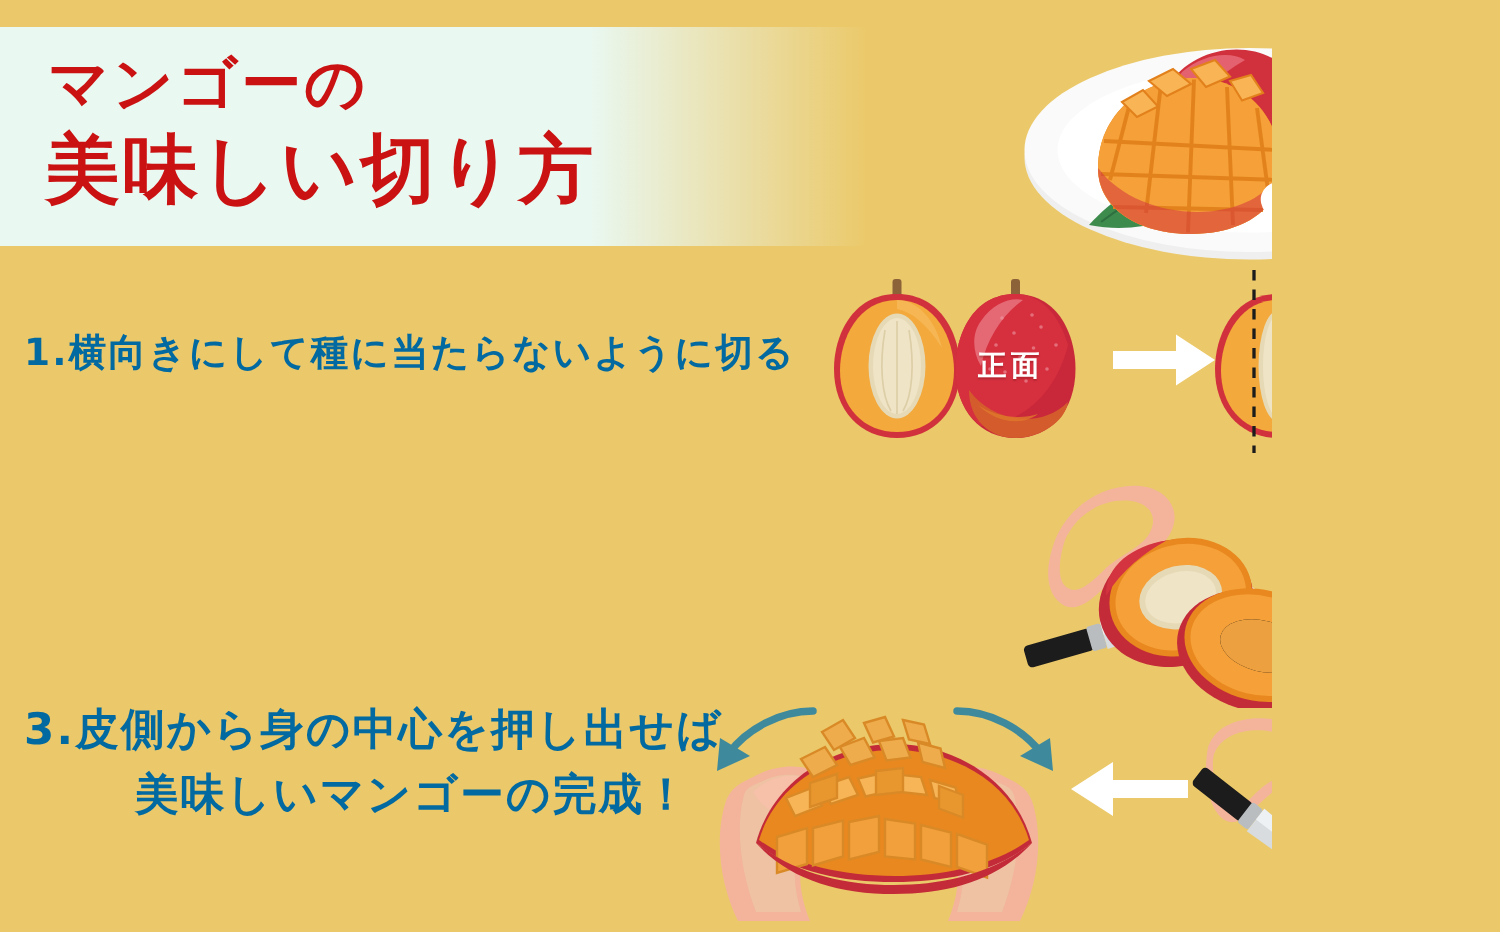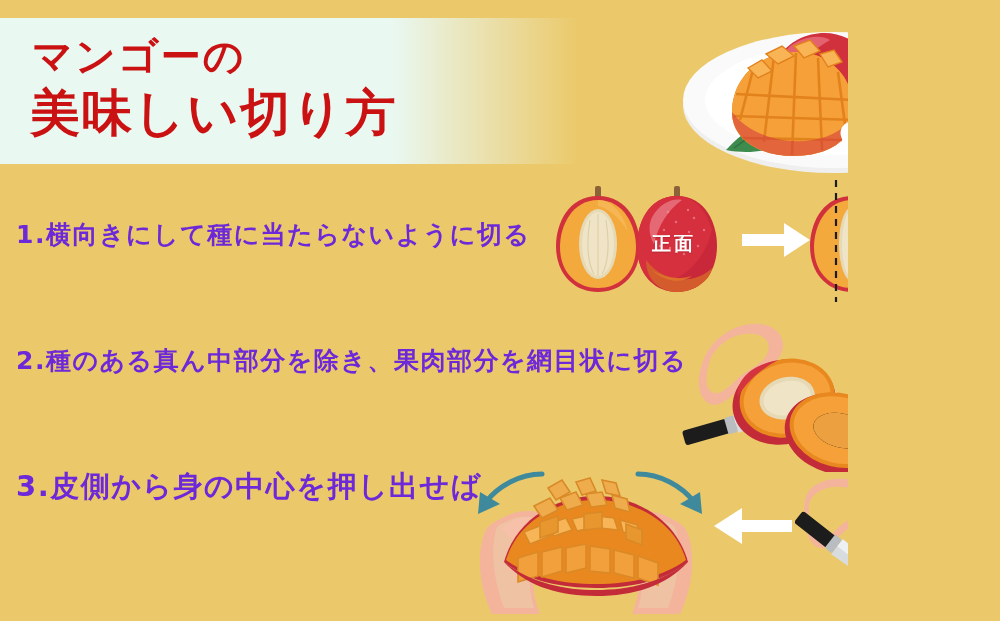--- a/index.html
+++ b/index.html
@@ -23,21 +23,21 @@
     font-weight:700;
     letter-spacing:2px;
     white-space:nowrap;
   }
   .title-1{font-size:40px;line-height:52px;padding-left:2px;}
   .title-2{font-size:50px;line-height:62px;}
 
   
   .step{
     position:absolute;
-    color:#6d28d9;
+    color:#0369a1;
     font-family:"DejaVu Sans","Liberation Sans",sans-serif;
     font-weight:700;
     letter-spacing:1.5px;
     white-space:nowrap;
   }
   .step-1{left:16px;top:218px;font-size:25px;}
   .step-2{left:16px;top:344px;font-size:25px;}
   .step-3{left:16px;top:465px;font-size:29px;line-height:43px;}
   .step-3 .l2{display:block;padding-left:74px;}
 
@@ -192,21 +192,20 @@
       <circle cx="62" cy="60" r="1.2"></circle>
         <circle cx="35" cy="62" r="1.2"></circle>
         <circle cx="49" cy="68" r="1.2"></circle>
       <circle cx="25" cy="60" r="1.2"></circle>
         <circle cx="59" cy="32" r="1.2"></circle>
         <circle cx="45" cy="52" r="1.2"></circle>
     </g>
   </svg>
   <div class="lbl" style="left:929px;top:238px;">横</div>
 
-  <div class="step step-2">2.種のある真ん中部分を除き、果肉部分を網目状に切る</div>
 
   <svg class="art" style="left:676px;top:312px;" width="250" height="160" viewBox="0 0 250 160" aria-hidden="true">
 
     <path d="M26 52 C34 26 60 10 84 12 C104 14 112 30 104 44 C96 58 78 62 66 74 C54 86 44 96 34 92 C22 86 20 70 26 52Z" fill="#F3B49B"></path>
     <path d="M34 48 C42 30 60 20 78 22 C92 24 96 34 90 44 C84 54 70 58 60 68 C50 78 42 84 36 80 C28 76 30 60 34 48Z" fill="#EBC96A"></path>
     <path d="M58 78 C66 70 78 64 88 62 C96 68 94 78 86 82 C76 88 64 86 58 78Z" fill="#F3B49B"></path>
 
     <g transform="rotate(-16 60 112)">
       <rect x="6" y="104" width="46" height="15" rx="3" fill="#1C1C1C"></rect>
       <rect x="50" y="103" width="10" height="17" rx="2" fill="#B9BDC0"></rect>
@@ -237,20 +236,21 @@
       <path d="M214 52 L202 60"></path>
     </g>
   </svg>
 
   <svg class="art" style="left:908px;top:410px;" width="54" height="72" viewBox="0 0 54 72" aria-hidden="true">
     <path d="M16 0 L38 0 L38 42 L52 42 L27 70 L2 42 L16 42 Z" fill="#FFFFFF"></path>
   </svg>
 
   <div class="step step-3">
     <span class="l1">3.皮側から身の中心を押し出せば</span>
+    <span class="l2">美味しいマンゴーの完成！</span>
   </div>
 
   <svg class="art" style="left:795px;top:462px;" width="205" height="159" viewBox="0 0 205 159" aria-hidden="true">
 
     <g transform="rotate(-6 134 110)">
       <ellipse cx="134" cy="112" rx="62" ry="40" fill="#C42B38"></ellipse>
       <ellipse cx="134" cy="106" rx="58" ry="36" fill="#E8881F"></ellipse>
       <ellipse cx="134" cy="106" rx="54" ry="32" fill="#F1A03C"></ellipse>
       <ellipse cx="142" cy="106" rx="30" ry="15" fill="#E6D9B6"></ellipse>
       <ellipse cx="142" cy="106" rx="26" ry="12" fill="#EFE4C6"></ellipse>

